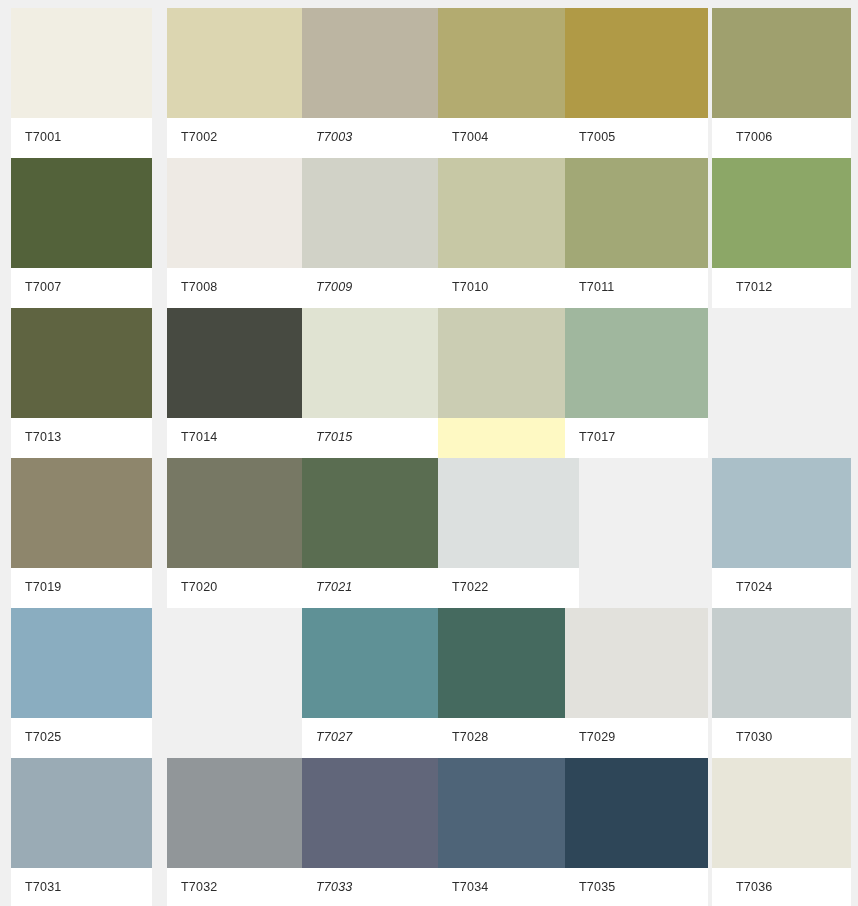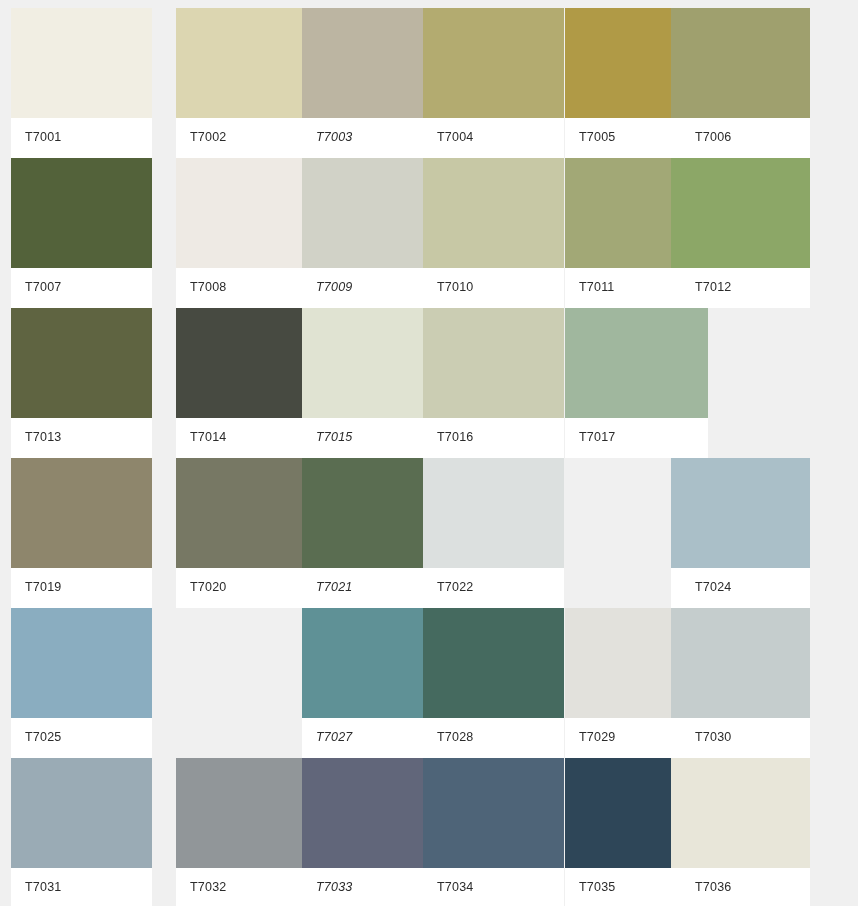--- a/index.html
+++ b/index.html
@@ -40,25 +40,25 @@
     top: 0;
     width: 141px;
     height: 150px;
     background: #fef9c3;
     box-sizing: border-box;
     overflow: hidden;
   }
 
   
   .col-1 { left: 0px;   width: 141px; }
-  .col-2 { left: 165px; width: 141px; }
+  .col-2 { left: 156px; width: 141px; }
   .col-3 { left: 291px; width: 141px; font-style: italic; }
-  .col-4 { left: 412px; width: 141px; }
+  .col-4 { left: 427px; width: 141px; }
   .col-5 { left: 554px; width: 143px; }
-  .col-6 { left: 660px; width: 139px; }
+  .col-6 { left: 701px; width: 139px; }
 
   .swatch-chip {
     display: block;
     width: 100%;
     height: 110px;
   }
 
   .swatch-label-bar {
     display: block;
     width: 100%;
@@ -177,23 +177,20 @@
           </div>
         </div>
         <div class="swatch-card col-3">
           <div class="swatch-chip" style="background-color: rgb(224, 227, 210);"></div>
           <div class="swatch-label-bar">
             <span class="swatch-label">T7015</span>
           </div>
         </div>
         <div class="swatch-card col-4">
           <div class="swatch-chip" style="background-color: rgb(203, 205, 179);"></div>
-          <div class="swatch-label-bar">
-            <span class="swatch-label">T7016</span>
-          </div>
         </div>
         <div class="swatch-card col-5">
           <div class="swatch-chip" style="background-color: rgb(160, 183, 158);"></div>
           <div class="swatch-label-bar">
             <span class="swatch-label">T7017</span>
           </div>
         </div>
       </div>
       <div class="swatch-row">
         <div class="swatch-card col-1">

